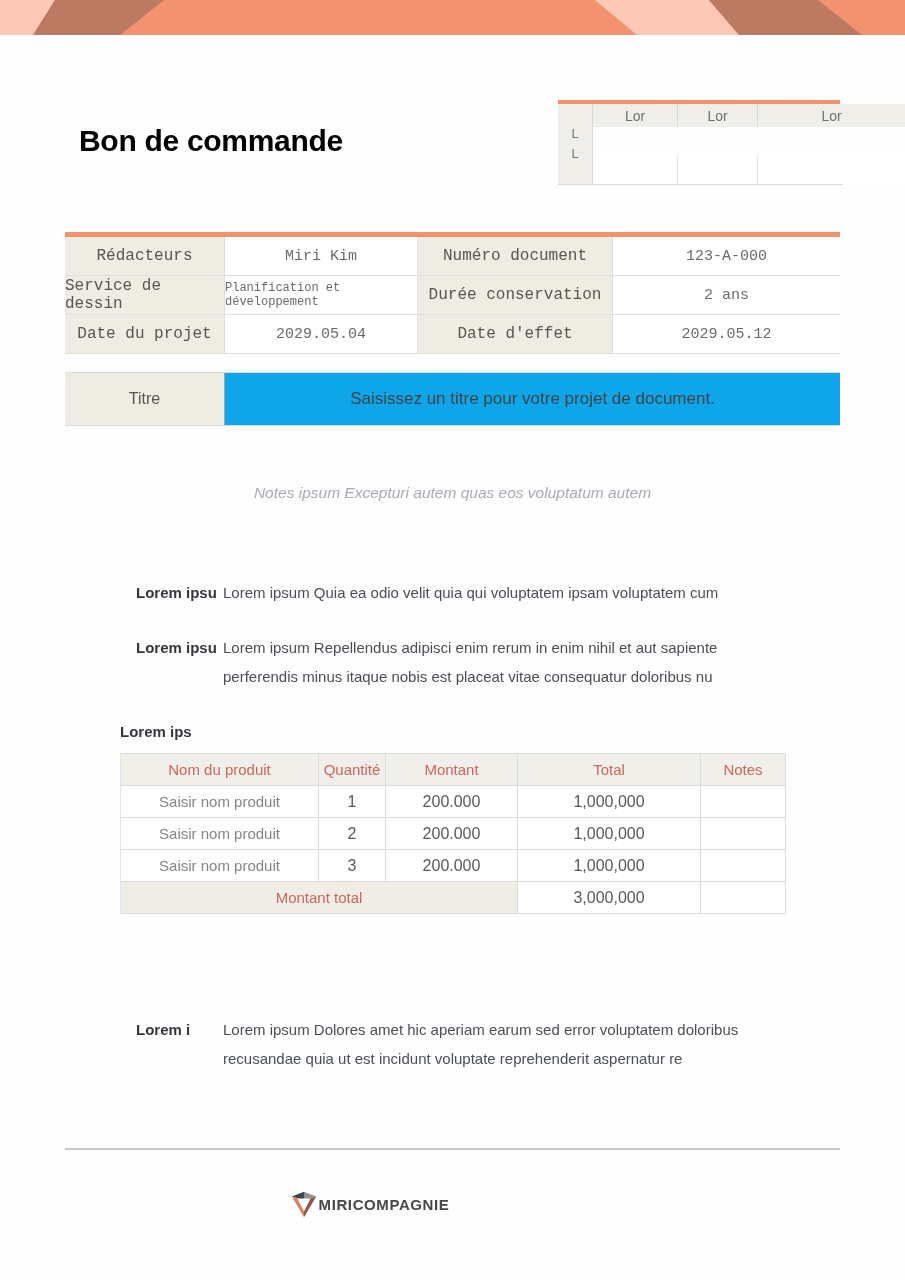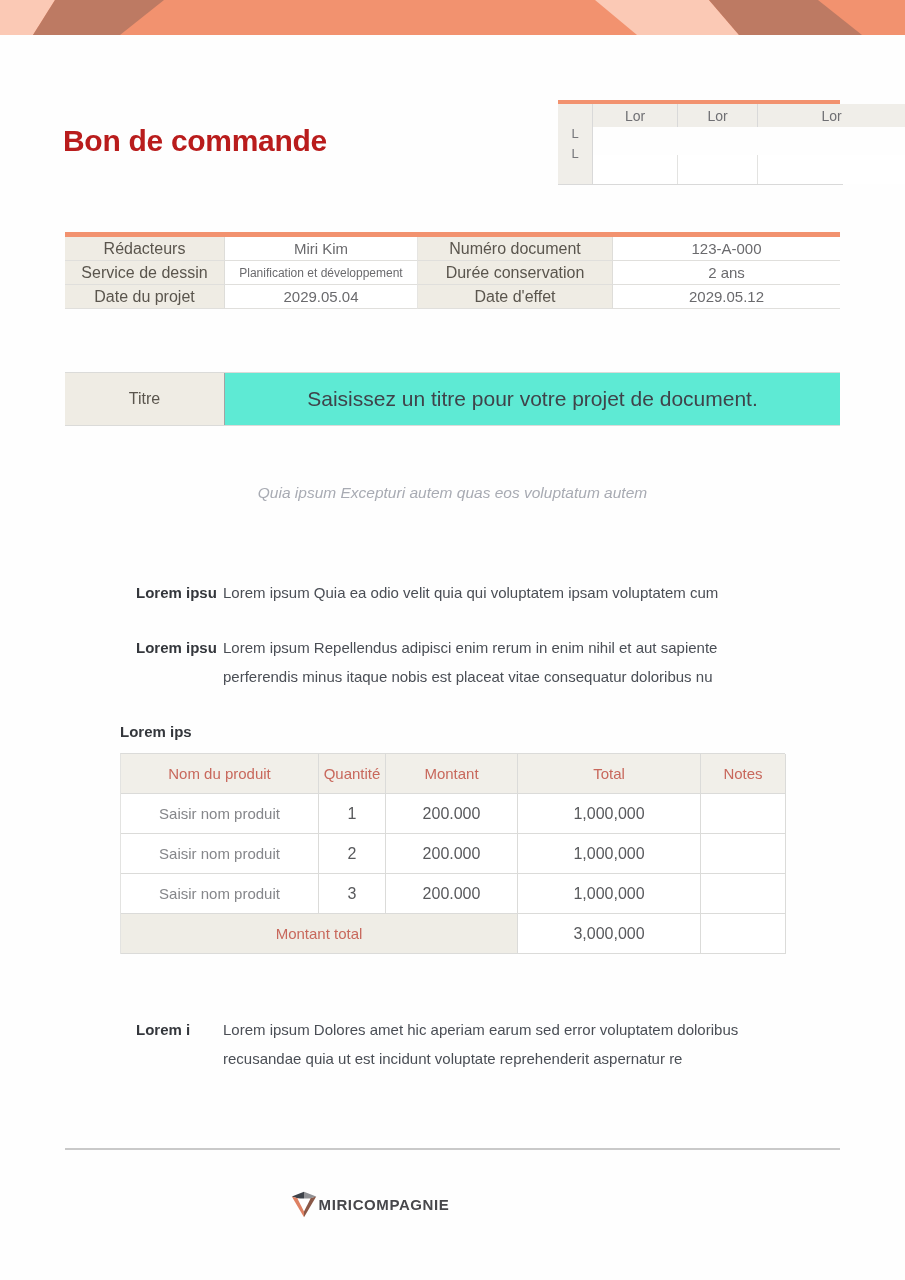--- a/index.html
+++ b/index.html
@@ -33,53 +33,54 @@
   }
   .mt-col .mt-c { height: 44px; background: #ffffff; border-right: 1px solid #E3E3E1; }
   .mt-col.c1 { width: 85px; }
   .mt-col.c2 { width: 80px; }
   .mt-col.c3 { width: 147px; }
   .mt-col.c3 .mt-h, .mt-col.c3 .mt-c { border-right: none; }
   .mini-table .mt-bottom { position: absolute; left: 0; top: 84px; width: 285px; height: 1px; background: #D9D9D9; }
 
   
   .page-title {
-    position: absolute; left: 63px; top: 124px;
-    font-size: 30px; font-weight: 800; letter-spacing: -0.3px; color: #b91c1c;
+    position: absolute; left: 79px; top: 124px;
+    font-size: 30px; font-weight: 800; letter-spacing: -0.3px; color: #000000;
   }
 
   
   .info-table { position: absolute; left: 65px; top: 232px; width: 775px; }
   .info-table .accent-bar { width: 775px; height: 5px; background: #F2926F; }
   .info-grid { display: grid; grid-template-columns: 160px 193px 195px 227px; }
   .info-grid > div {
-    height: 24px; display: flex; align-items: center; justify-content: center;
+    height: 39px; display: flex; align-items: center; justify-content: center;
     border-bottom: 1px solid #E0DFDC;
+    font-family: Liberation Mono, monospace;
   }
   .cell-label {
     background: #EFECE4; color: #5A554D; font-size: 16px;
     border-right: 1px solid #DEDDD9;
   }
   .cell-value { background: #ffffff; color: #6A6A6D; font-size: 15px; border-right: 1px solid #E6E5E2; }
   .cell-value.last { border-right: none; }
   .cell-value.small { font-size: 12px; }
 
   
   .titre-table {
     position: absolute; left: 65px; top: 372px; width: 775px; height: 54px;
     display: flex; border-top: 1px solid #DBDBD9; border-bottom: 1px solid #DBDBD9;
   }
   .titre-label {
     width: 160px; background: #EFECE4; border-right: 1px solid #a3a3a3;
     display: flex; align-items: center; justify-content: center;
     color: #5A554D; font-size: 16px;
   }
   .titre-value {
-    flex: 1; background: #5eead4; display: flex; align-items: center; justify-content: center;
-    color: #3F434A; font-size: 21px; text-align: right;
+    flex: 1; background: #0ea5e9; display: flex; align-items: center; justify-content: center;
+    color: #3F434A; font-size: 17px; text-align: right;
   }
 
   
   .subtitle {
     position: absolute; left: 0; top: 484px; width: 905px; text-align: center;
     font-style: italic; font-size: 15.5px; color: #A8ABB3;
   }
 
   
   .para { position: absolute; left: 120px; width: 668px; }
@@ -99,21 +100,21 @@
   .products-heading {
     position: absolute; left: 120px; top: 723px;
     font-weight: bold; font-size: 15px; color: #34373C;
   }
   .product-table {
     position: absolute; left: 120px; top: 753px; width: 665px;
     display: grid; grid-template-columns: 198px 67px 132px 183px 85px;
     border-top: 1px solid #DBDBD9; border-left: 1px solid #E3E3E1;
   }
   .product-table > div {
-    height: 40px; display: flex; align-items: center; justify-content: center;
+    height: 32px; display: flex; align-items: center; justify-content: center;
     border-right: 1px solid #DBDBD9; border-bottom: 1px solid #DBDBD9;
     background: #ffffff;
   }
   .pt-h { background: #F1EFE9 !important; color: #C8685C; font-size: 15px; }
   .pt-name { color: #85868A; font-size: 15px; }
   .pt-num { color: #58595C; font-size: 16px; }
   .pt-total-label {
     grid-column: span 3; background: #EFEDE6 !important; color: #C8685C; font-size: 15px;
   }
 
@@ -181,21 +182,21 @@
       <div class="cell-label">Date d'effet</div>
       <div class="cell-value last">2029.05.12</div>
     </div>
   </div>
 
   <div class="titre-table">
     <div class="titre-label">Titre</div>
     <div class="titre-value">Saisissez un titre pour votre projet de document.</div>
   </div>
 
-  <div class="subtitle">Quia ipsum Excepturi autem quas eos voluptatum autem</div>
+  <div class="subtitle">Notes ipsum Excepturi autem quas eos voluptatum autem</div>
 
   <div class="para para1">
     <div class="p-label">Lorem ipsu</div>
     <div class="p-text">Lorem ipsum Quia ea odio velit quia qui voluptatem ipsam voluptatem cum</div>
   </div>
 
   <div class="para para2">
     <div class="p-label">Lorem ipsu</div>
     <div class="p-text">Lorem ipsum Repellendus adipisci enim rerum in enim nihil et aut sapiente perferendis minus itaque nobis est placeat vitae consequatur doloribus nu</div>
   </div>

